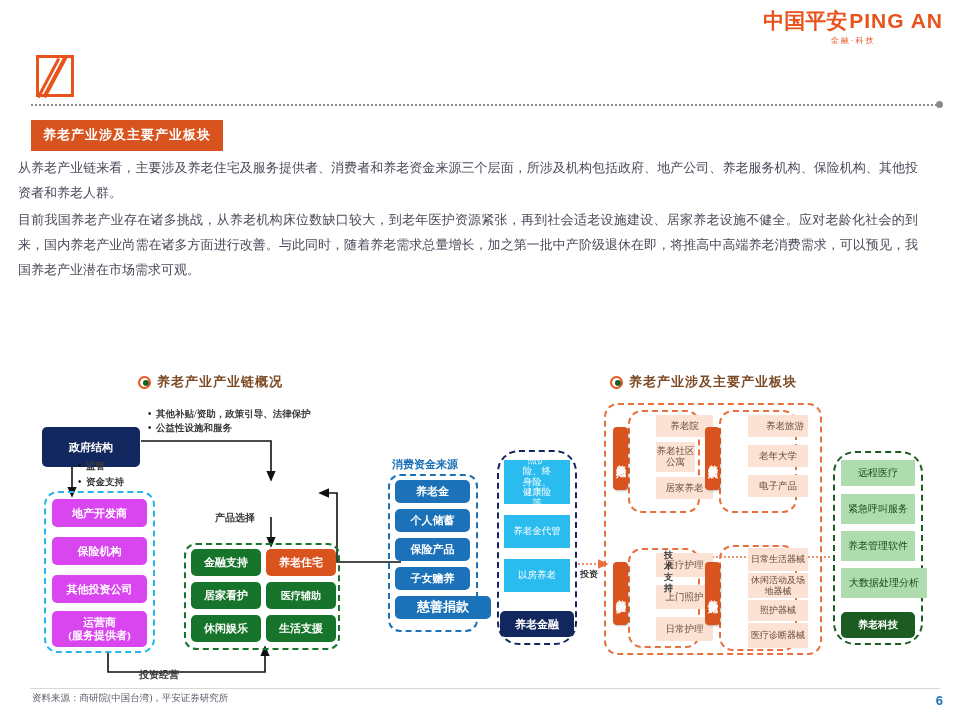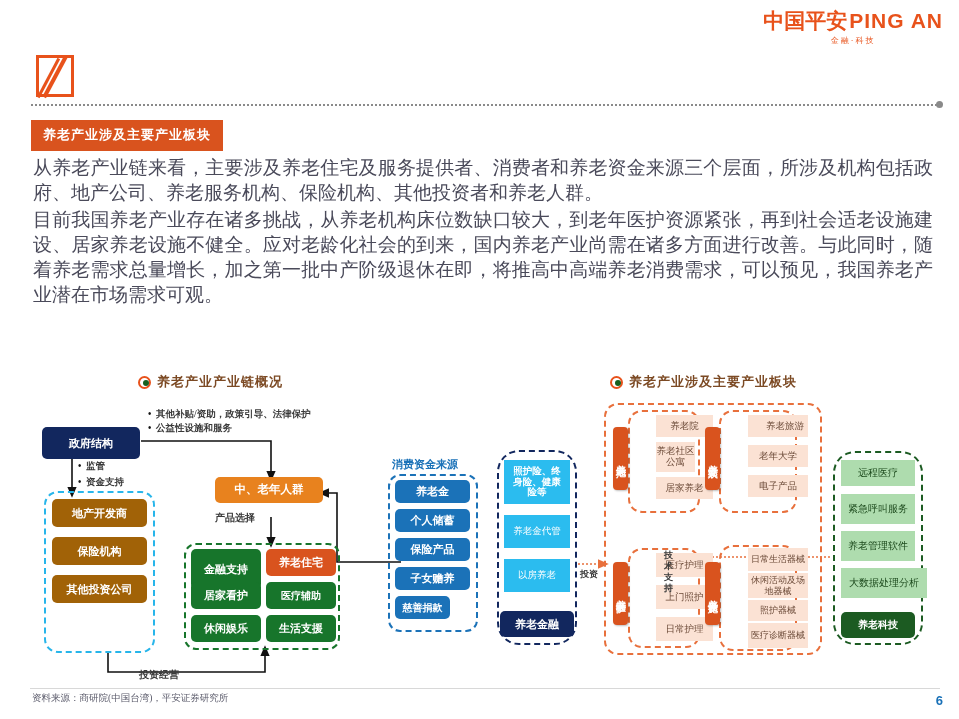--- a/index.html
+++ b/index.html
@@ -32,39 +32,39 @@
           background-image: radial-gradient(circle, #8a8a8a 0 45%, transparent 50%);
           background-size: 4px 2px; background-repeat:repeat-x; }
   #rule-dot { position:absolute; left:936px; top:101px; width:7px;height:7px; border-radius:50%; background:#8a8a8a;}
 
   
   #banner { position:absolute; left:31px; top:120px; background:#D9531E; color:#fff;
             font-size:13px; font-weight:bold; padding:6px 12px 7px; letter-spacing:1px;
             font-family:"Liberation Serif", serif; }
 
   
-  .para { position:absolute; left:33px; width:900px; font-size:19px; line-height:25px;
+  .para { position:absolute; left:18px; width:900px; font-size:13px; line-height:25px;
           color:#4a4a5a; font-family:"Liberation Serif", serif; text-align:justify; }
   #p1 { top:155px; }
   #p2 { top:207px; }
 
   
   #diagram { position:absolute; left:0; top:365px; width:959px; height:330px; }
 
   .sect-head { position:absolute; display:flex; align-items:center; gap:6px;
                font-size:13px; font-weight:bold; color:#7C4A24; font-family:"Liberation Serif", serif; letter-spacing:1px;}
   .ring { width:13px;height:13px;border-radius:50%; border:2px solid #E8521B; position:relative; flex:none;}
   .ring::after{ content:""; position:absolute; left:2.5px; top:2.5px; width:6px;height:6px;border-radius:50%; background:#17601f;}
 
   .box { position:absolute; display:flex; align-items:center; justify-content:center; text-align:center;
          font-weight:bold; font-family:"Liberation Serif", serif; line-height:1.15; }
   .rbox { border-radius:5px; }
 
   .navy   { background:#12275E; color:#ffffff; }
-  .cyan   { background:#a16207; color:#ffffff; }
+  .cyan   { background:#d946ef; color:#ffffff; }
   .orange { background:#E8821E; color:#ffffff; }
   .green  { background:#17752B; color:#ffffff; }
   .orangedark { background:#D9531E; color:#ffffff; }
   .blue   { background:#1B72B8; color:#ffffff; }
   .cyan2  { background:#2BBCEF; color:#ffffff; }
   .peach  { background:#FBE2D4; color:#6b4a38; font-weight:normal;margin-left:19px;}
   .lightgreen{ background:#AEDCAE; color:#1d4a1d; font-weight:normal;}
   .darkgreen { background:#1C5B22; color:#ffffff; }
 
   .dash-cyan  { position:absolute; border:2px dashed #27B5EA; border-radius:14px; }
@@ -153,57 +153,58 @@
     <span>养老产业产业链概况</span>
   </div>
 
   <div class="note" style="left:148px; top:42px;">
     <span style="color:#111;">•</span>&nbsp;&nbsp;<span>其他补贴/资助，政策引导、法律保护</span>
   </div>
   <div class="note" style="left:148px; top:56px;">
     <span style="color:#111;">•</span>&nbsp;&nbsp;<span>公益性设施和服务</span>
   </div>
 
-  <div class="box rbox navy" style="left:42px; top:62px; width:98px; height:32px; font-size:11px;">政府结构</div>
+  <div class="box rbox navy" style="left:42px; top:62px; width:98px; height:40px; font-size:11px;">政府结构</div>
 
   <div class="note" style="left:78px; top:94px;">
     <span style="color:#111;">•</span>&nbsp;&nbsp;<span>监管</span>
   </div>
   <div class="note" style="left:78px; top:110px;">
     <span style="color:#111;">•</span>&nbsp;&nbsp;<span>资金支持</span>
   </div>
 
   <div class="dash-cyan" style="left:44px; top:126px; width:111px; height:162px;"></div>
   <div class="box rbox cyan" style="left:52px; top:134px; width:95px; height:28px; font-size:11px;">地产开发商</div>
   <div class="box rbox cyan" style="left:52px; top:172px; width:95px; height:28px; font-size:11px;">保险机构</div>
   <div class="box rbox cyan" style="left:52px; top:210px; width:95px; height:28px; font-size:11px;">其他投资公司</div>
-
-  <div class="box rbox orange" style="left:215px; top:112px; width:108px; height:26px; font-size:11.5px;">中、老年人群</div>
+  <div class="box rbox cyan" style="left:52px; top:246px; width:95px; height:36px; font-size:11px; white-space:pre-line;">运营商
+(服务提供者)</div>
+
   <div class="cap" style="left:215px; top:146px;">产品选择</div>
 
   <div class="dash-green" style="left:184px; top:178px; width:156px; height:107px;"></div>
-  <div class="box rbox green" style="left:191px; top:184px; width:70px; height:40px; font-size:11px;">金融支持</div>
+  <div class="box rbox green" style="left:191px; top:184px; width:70px; height:27px; font-size:11px;">金融支持</div>
   <div class="box rbox orangedark" style="left:266px; top:184px; width:70px; height:27px; font-size:11px;">养老住宅</div>
   <div class="box rbox green" style="left:191px; top:217px; width:70px; height:27px; font-size:11px;">居家看护</div>
   <div class="box rbox green" style="left:266px; top:217px; width:70px; height:27px; font-size:10px;">医疗辅助</div>
   <div class="box rbox green" style="left:191px; top:250px; width:70px; height:27px; font-size:11px;">休闲娱乐</div>
   <div class="box rbox green" style="left:266px; top:250px; width:70px; height:27px; font-size:11px;">生活支援</div>
 
   <div class="cap" style="left:139px; top:303px;">投资经营</div>
 
   <div class="cap-blue" style="left:392px; top:92px;">消费资金来源</div>
   <div class="dash-blue" style="left:388px; top:109px; width:90px; height:158px;"></div>
   <div class="box rbox blue" style="left:395px; top:115px; width:75px; height:23px; font-size:11px;">养老金</div>
   <div class="box rbox blue" style="left:395px; top:144px; width:75px; height:23px; font-size:11px;">个人储蓄</div>
   <div class="box rbox blue" style="left:395px; top:173px; width:75px; height:23px; font-size:11px;">保险产品</div>
   <div class="box rbox blue" style="left:395px; top:202px; width:75px; height:23px; font-size:11px;">子女赡养</div>
-  <div class="box rbox blue" style="left:395px; top:231px; width:55px; height:23px; font-size:10px;">慈善捐款</div>
+  <div class="box rbox blue" style="left:395px; top:231px; width:96px; height:23px; font-size:13px;">慈善捐款</div>
 
   <div class="dash-navy" style="left:497px; top:85px; width:80px; height:195px;"></div>
-  <div class="box cyan2" style="left:504px; top:95px; width:66px; height:44px; font-size:9.5px; font-weight:bold; padding:0 5px;">照护险、终身险、健康险等</div>
+  <div class="box cyan2" style="left:504px; top:95px; width:66px; height:44px; font-size:9.5px; font-weight:normal; padding:0 16px;">照护险、终身险、健康险等</div>
   <div class="box cyan2" style="left:504px; top:150px; width:66px; height:33px; font-size:9.5px; font-weight:normal;">养老金代管</div>
   <div class="box cyan2" style="left:504px; top:194px; width:66px; height:33px; font-size:9.5px; font-weight:normal;">以房养老</div>
   <div class="box rbox navy" style="left:500px; top:246px; width:74px; height:26px; font-size:11px;">养老金融</div>
   <div class="cap" style="left:580px; top:203px; font-size:9px;">投资</div>
 
   <div class="sect-head" style="left:610px; top:8px;">
     <span class="ring"></span>
     <span>养老产业涉及主要产业板块</span>
   </div>
 

